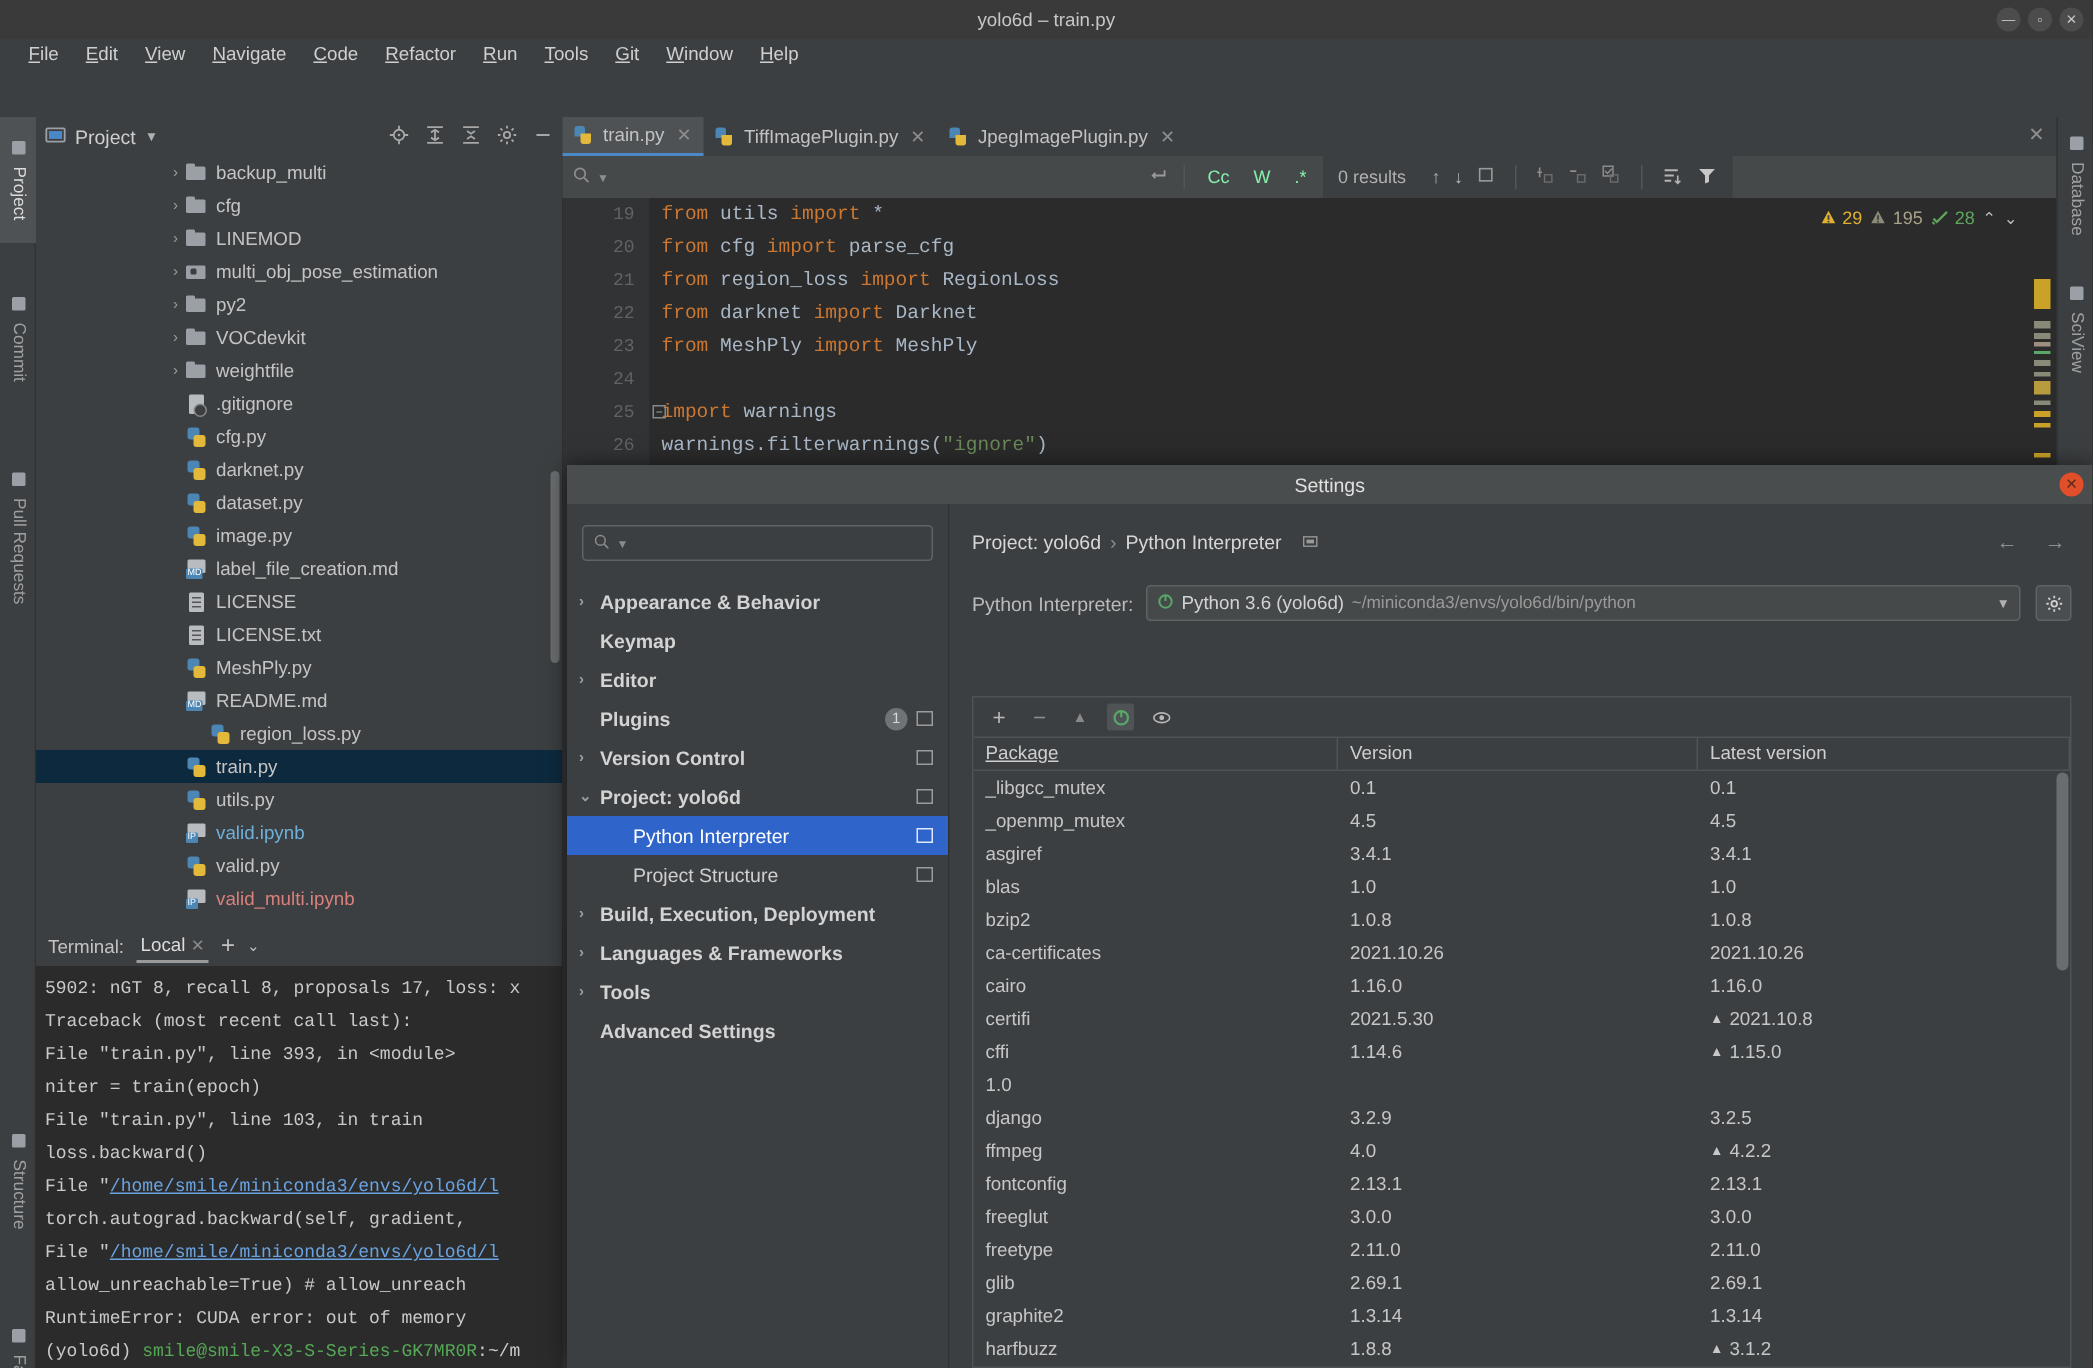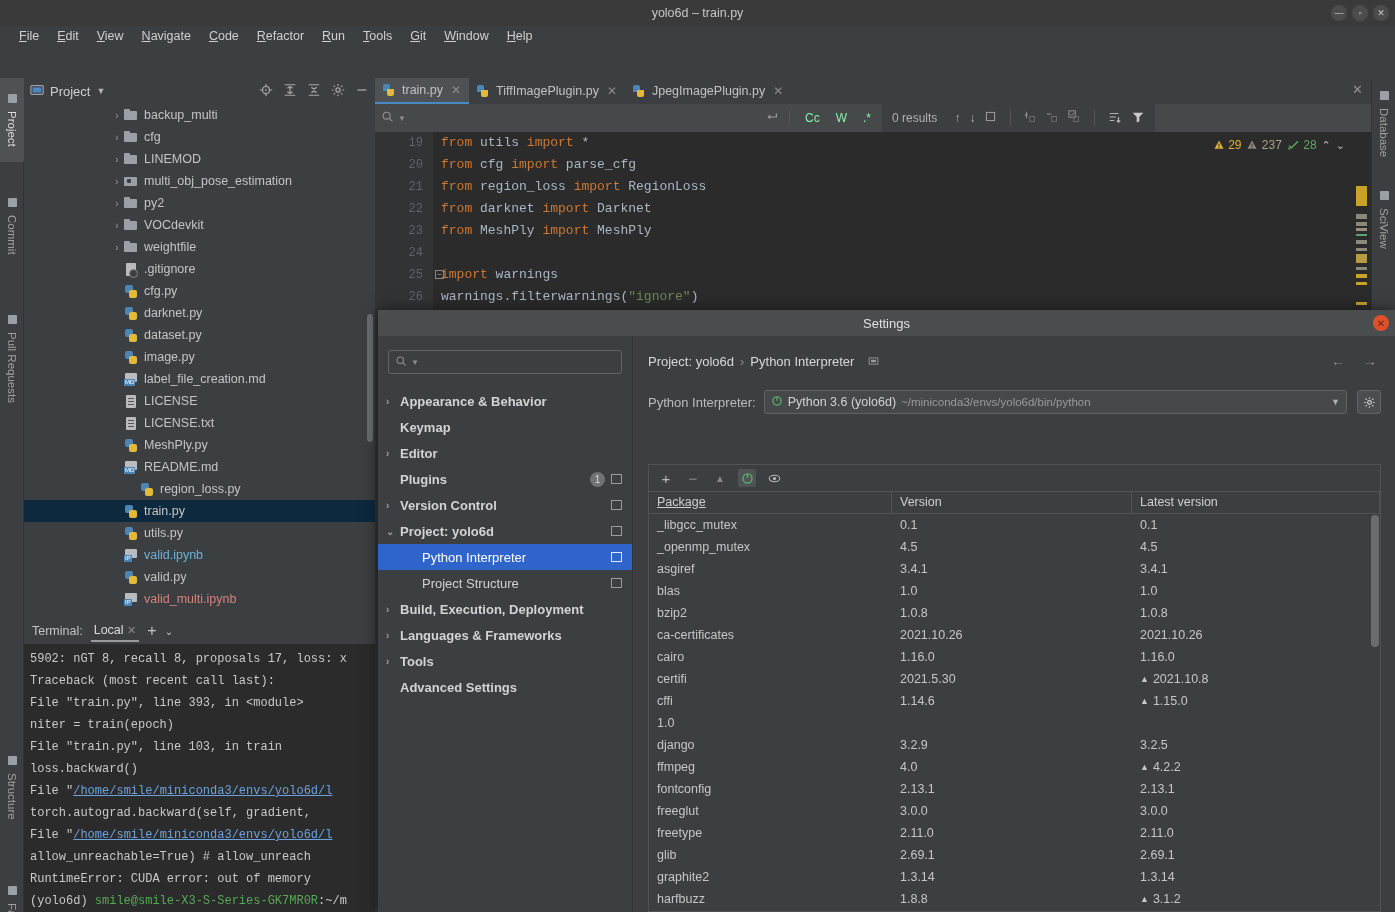--- a/index.html
+++ b/index.html
@@ -644,21 +644,21 @@
             <rect x="7.2" y="6" width="1.6" height="4" fill="#3c3f41"></rect>
             <rect x="7.2" y="11" width="1.6" height="1.4" fill="#3c3f41"></rect>
           </svg>
         <span>29</span></span>
       <span class="warn-g">
         <svg width="12" height="12" viewBox="0 0 16 16" style="vertical-align:-2px;">
             <path d="M8 2l6 11H2z" fill="#8d8a78"></path>
             <rect x="7.2" y="6" width="1.6" height="4" fill="#3c3f41"></rect>
             <rect x="7.2" y="11" width="1.6" height="1.4" fill="#3c3f41"></rect>
           </svg>
-        <span>237</span></span>
+        <span>195</span></span>
       <span class="ok-g">
         <svg width="13" height="12" viewBox="0 0 16 16" style="vertical-align:-2px;">
             <path d="M2 9l3 3 9-9" stroke="#5fa55f" stroke-width="2" fill="none"></path>
             <path d="M1 12l2 2" stroke="#5fa55f" stroke-width="1.6"></path>
           </svg>
         <span>28</span></span>
       <span style="font-size:11px;">⌃</span>
       <span style="font-size:11px;">⌄</span>
     </div>
     <div id="markstrip">

